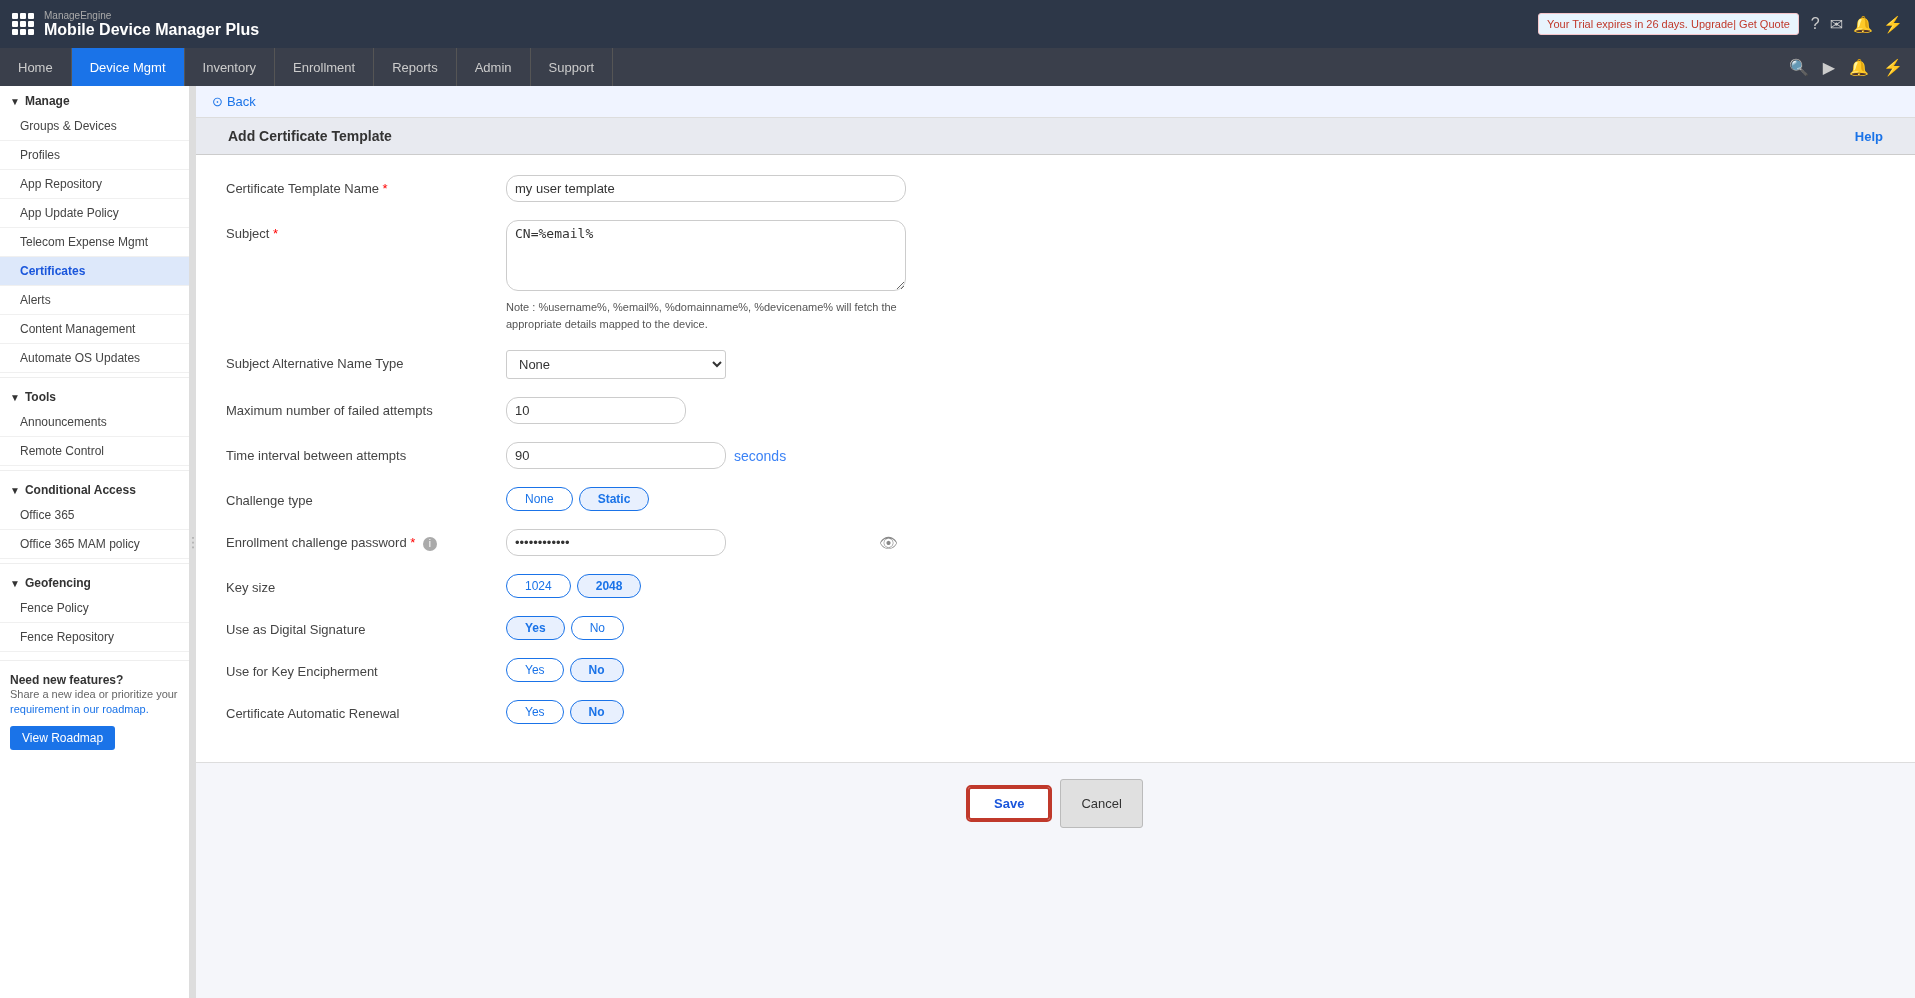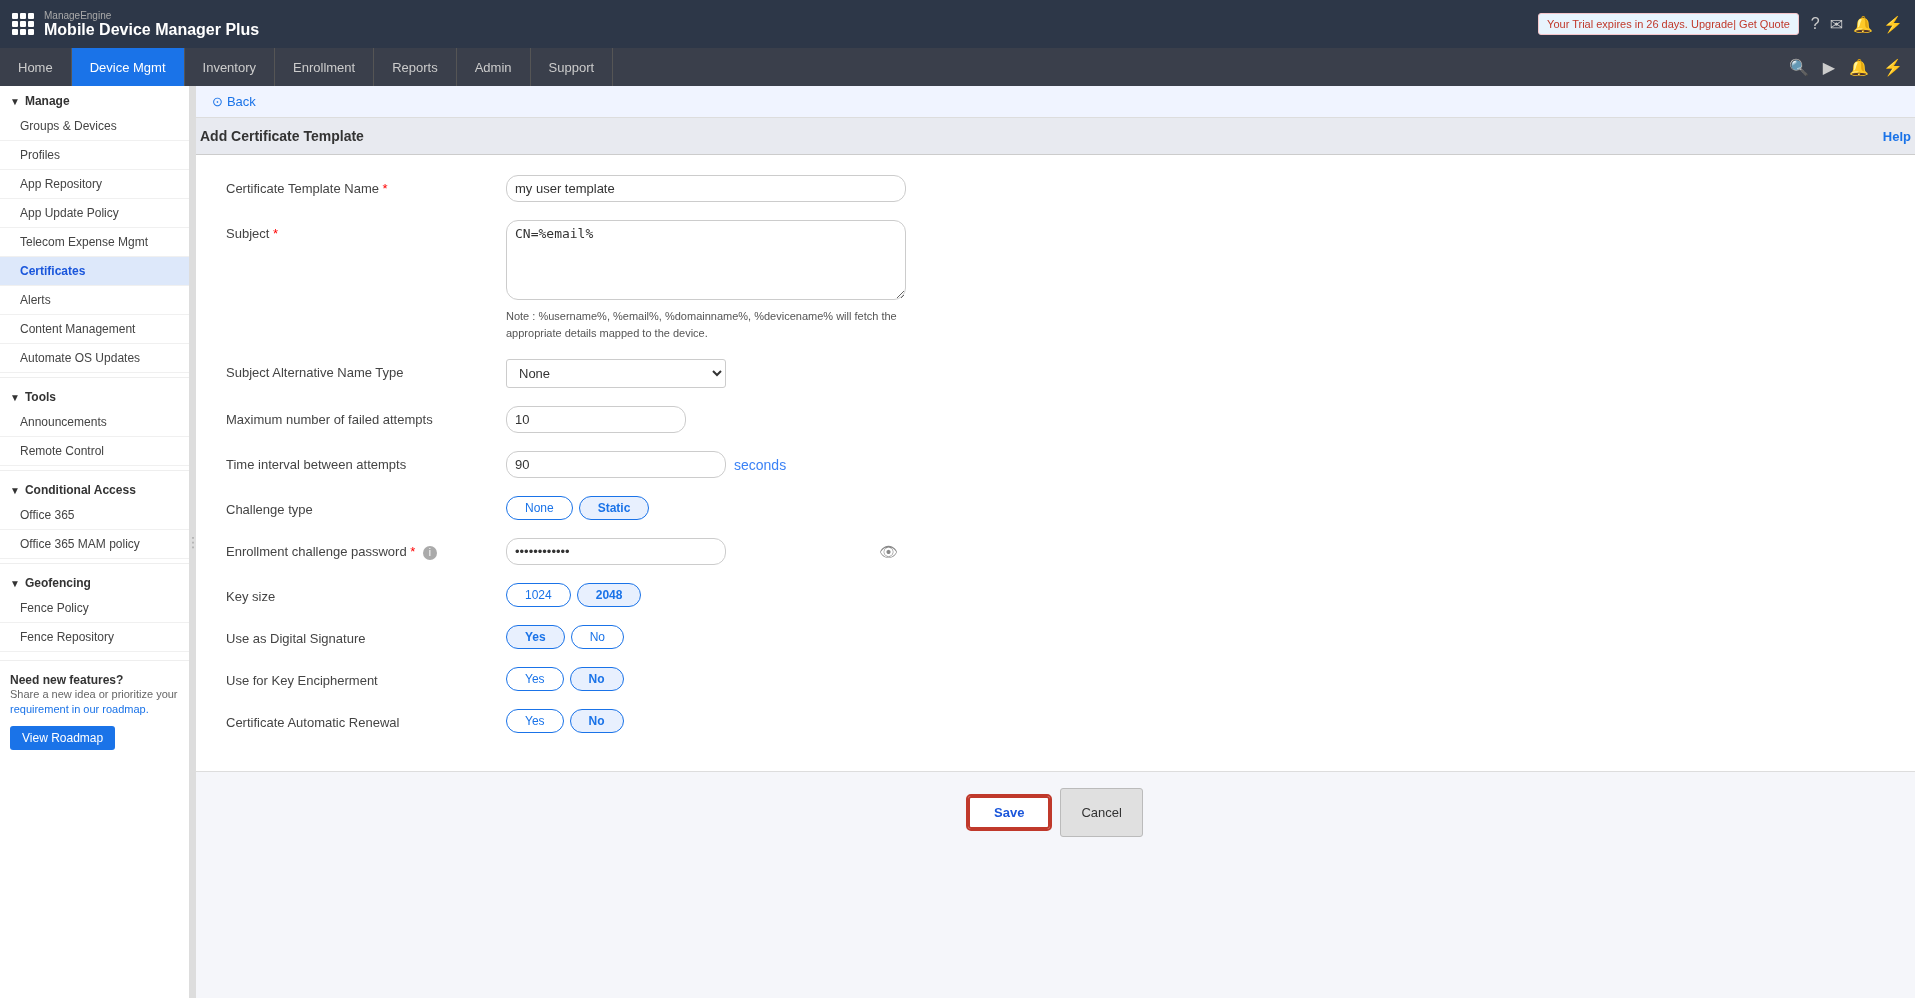--- a/index.html
+++ b/index.html
@@ -119,21 +119,21 @@
     }
 
     .form-container {
       background: #fff;
       margin: 0;
       padding: 0;
     }
 
     .form-header {
       background: #e8eaf0;
-      padding: 10px 4px;
+      padding: 10px 32px;
       font-size: 14px;
       font-weight: bold;
       color: #333;
       display: flex;
       justify-content: space-between;
       align-items: center;
       border-bottom: 1px solid #ccc;
     }
     .help-link { color: #1a73e8; font-size: 13px; cursor: pointer; text-align: right; }
 
@@ -162,21 +162,21 @@
       width: 100%;
       border: 1px solid #ccc;
       border-radius: 12px;
       padding: 5px 8px;
       font-size: 13px;
       color: #333;
       outline: none;
     }
     textarea.form-input {
       resize: vertical;
-      height: 80px;
+      height: 71px;
     }
     .form-note {
       font-size: 11px;
       color: #555;
       margin-top: 5px;
       line-height: 1.5;
     }
     .form-select {
       width: 220px;
       border: 1px solid #ccc;

